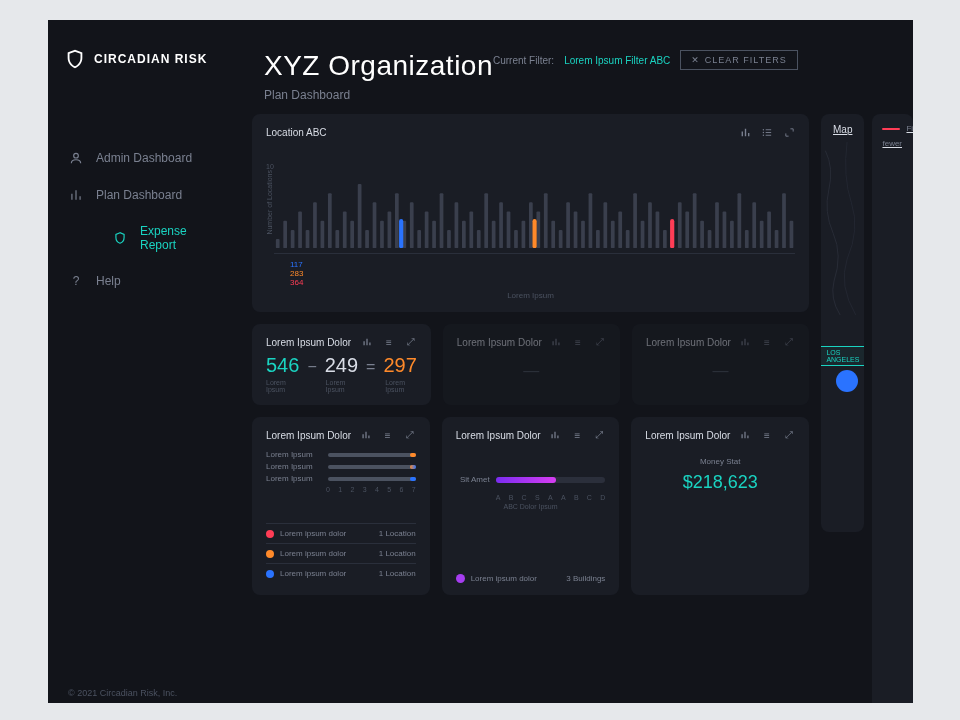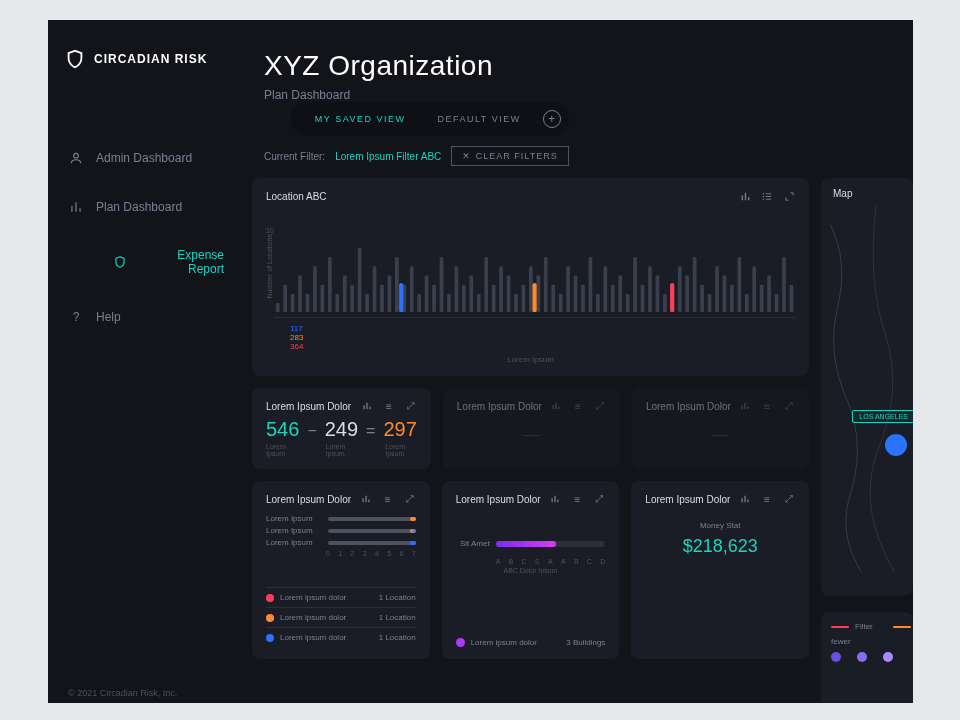--- a/index.html
+++ b/index.html
@@ -20,43 +20,43 @@
   }
   *{box-sizing:border-box;font-family:"Segoe UI",Arial,sans-serif;}
   html,body{margin:0;padding:0;background:var(--bg-page);}
   .stage{width:960px;height:703px;margin:0 auto;background:var(--bg-page);position:relative;overflow:hidden;padding:20px 8px 0 48px;}
   .app{width:865px;height:700px;background:var(--bg-app);display:flex;color:var(--txt);overflow:hidden;}
   
   .sidebar{width:196px;flex:0 0 196px;background:var(--bg-app);display:flex;flex-direction:column;padding:28px 0 10px 0;}
   .logo{display:flex;align-items:center;gap:8px;padding:0 16px 30px 16px;}
   .logo svg{flex:0 0 22px;}
   .logo-txt{font-size:12px;letter-spacing:1px;font-weight:700;color:#fff;}
-  .nav{display:flex;flex-direction:column;gap:13px;padding-top:40px;text-align:right;}
+  .nav{display:flex;flex-direction:column;gap:1px;padding-top:40px;}
   .nav-item{display:flex;align-items:center;gap:12px;padding:10px 20px;font-size:12px;color:var(--txt-dim);cursor:pointer;}
   .nav-item.active{color:var(--accent);margin-left:44px;}
   .nav-item .ic{flex:0 0 16px;width:16px;height:16px;display:flex;align-items:center;justify-content:center;}
   .copyright{margin-top:auto;font-size:9px;color:var(--txt-faint);padding:12px 20px;}
   
   .main{flex:1;display:flex;flex-direction:column;overflow:hidden;}
-  .header{padding:30px 20px 12px 20px;display:flex;align-items:flex-start;justify-content:flex-start;flex-direction:column;}
+  .header{padding:30px 20px 12px 20px;display:flex;align-items:flex-start;justify-content:flex-start;}
   .header-left h1{margin:0;font-size:28px;font-weight:400;color:#fff;letter-spacing:0.5px;}
   .header-left .sub{font-size:12px;color:var(--txt-dim);margin-top:6px;}
   .header-right{display:flex;flex-direction:column;align-items:flex-end;gap:10px;}
   .view-tabs{display:flex;align-items:center;gap:0;background:#0e1016;border-radius:18px;padding:4px 8px;}
   .view-tab{font-size:9px;letter-spacing:1.5px;padding:8px 16px;color:var(--txt-dim);cursor:pointer;}
   .view-tab.active{color:var(--accent);}
   .add-view{width:18px;height:18px;border:1px solid var(--txt-dim);border-radius:50%;display:flex;align-items:center;justify-content:center;color:var(--txt-dim);font-size:12px;margin-left:6px;cursor:pointer;}
   .filter-row{display:flex;align-items:center;gap:10px;font-size:10px;}
   .filter-label{color:var(--txt-dim);}
   .filter-val{color:var(--accent);}
   .clear-btn{border:1px solid var(--txt-faint);color:var(--txt-dim);padding:4px 10px;font-size:9px;letter-spacing:1px;cursor:pointer;display:flex;align-items:center;gap:5px;}
   
   .content{flex:1;display:flex;gap:12px;padding:0 0 0 8px;overflow:hidden;justify-content:flex-end;}
   .col-main{flex:1;display:flex;flex-direction:column;gap:12px;overflow:hidden;}
-  .col-side{flex:0 0 92px;min-width:80px;display:flex;flex-direction:column;gap:16px;}
+  .col-side{flex:0 0 92px;min-width:80px;display:flex;flex-direction:row;gap:8px;text-decoration:underline;}
   .card{background:var(--bg-panel);border-radius:8px;padding:12px 14px;}
   .card.dimmer{opacity:0.45;}
   .card-head{display:flex;align-items:center;justify-content:space-between;margin-bottom:6px;}
   .card-title{font-size:10px;color:var(--txt);}
   .card-actions{display:flex;gap:10px;color:var(--txt-dim);}
   .ic-btn{width:12px;height:12px;display:flex;align-items:center;justify-content:center;cursor:pointer;font-size:10px;}
   
   .chart-area{height:110px;position:relative;display:flex;}
   .yaxis{display:flex;flex-direction:column;align-items:center;justify-content:center;font-size:7px;color:var(--txt-faint);}
   .yaxis .rot{writing-mode:vertical-rl;transform:rotate(180deg);}
@@ -169,27 +169,20 @@
       <div class="copyright">© 2021 Circadian Risk, Inc.</div>
     </aside>
 
     <main class="main">
       <div class="header">
         <div class="header-left">
           <h1>XYZ Organization</h1>
           <div class="sub">Plan Dashboard</div>
         </div>
         <div class="header-right">
-          <div class="view-tabs">
-            <div class="view-tab active">MY SAVED VIEW</div>
-            <div class="view-tab">DEFAULT VIEW</div>
-            <div class="add-view">
-              <span>+</span>
-            </div>
-          </div>
           <div class="filter-row">
             <span class="filter-label">Current Filter:</span>
             <span class="filter-val">Lorem Ipsum Filter ABC</span>
             <span class="clear-btn">
               <span>✕</span>
               <span>CLEAR FILTERS</span>
             </span>
           </div>
         </div>
       </div>

